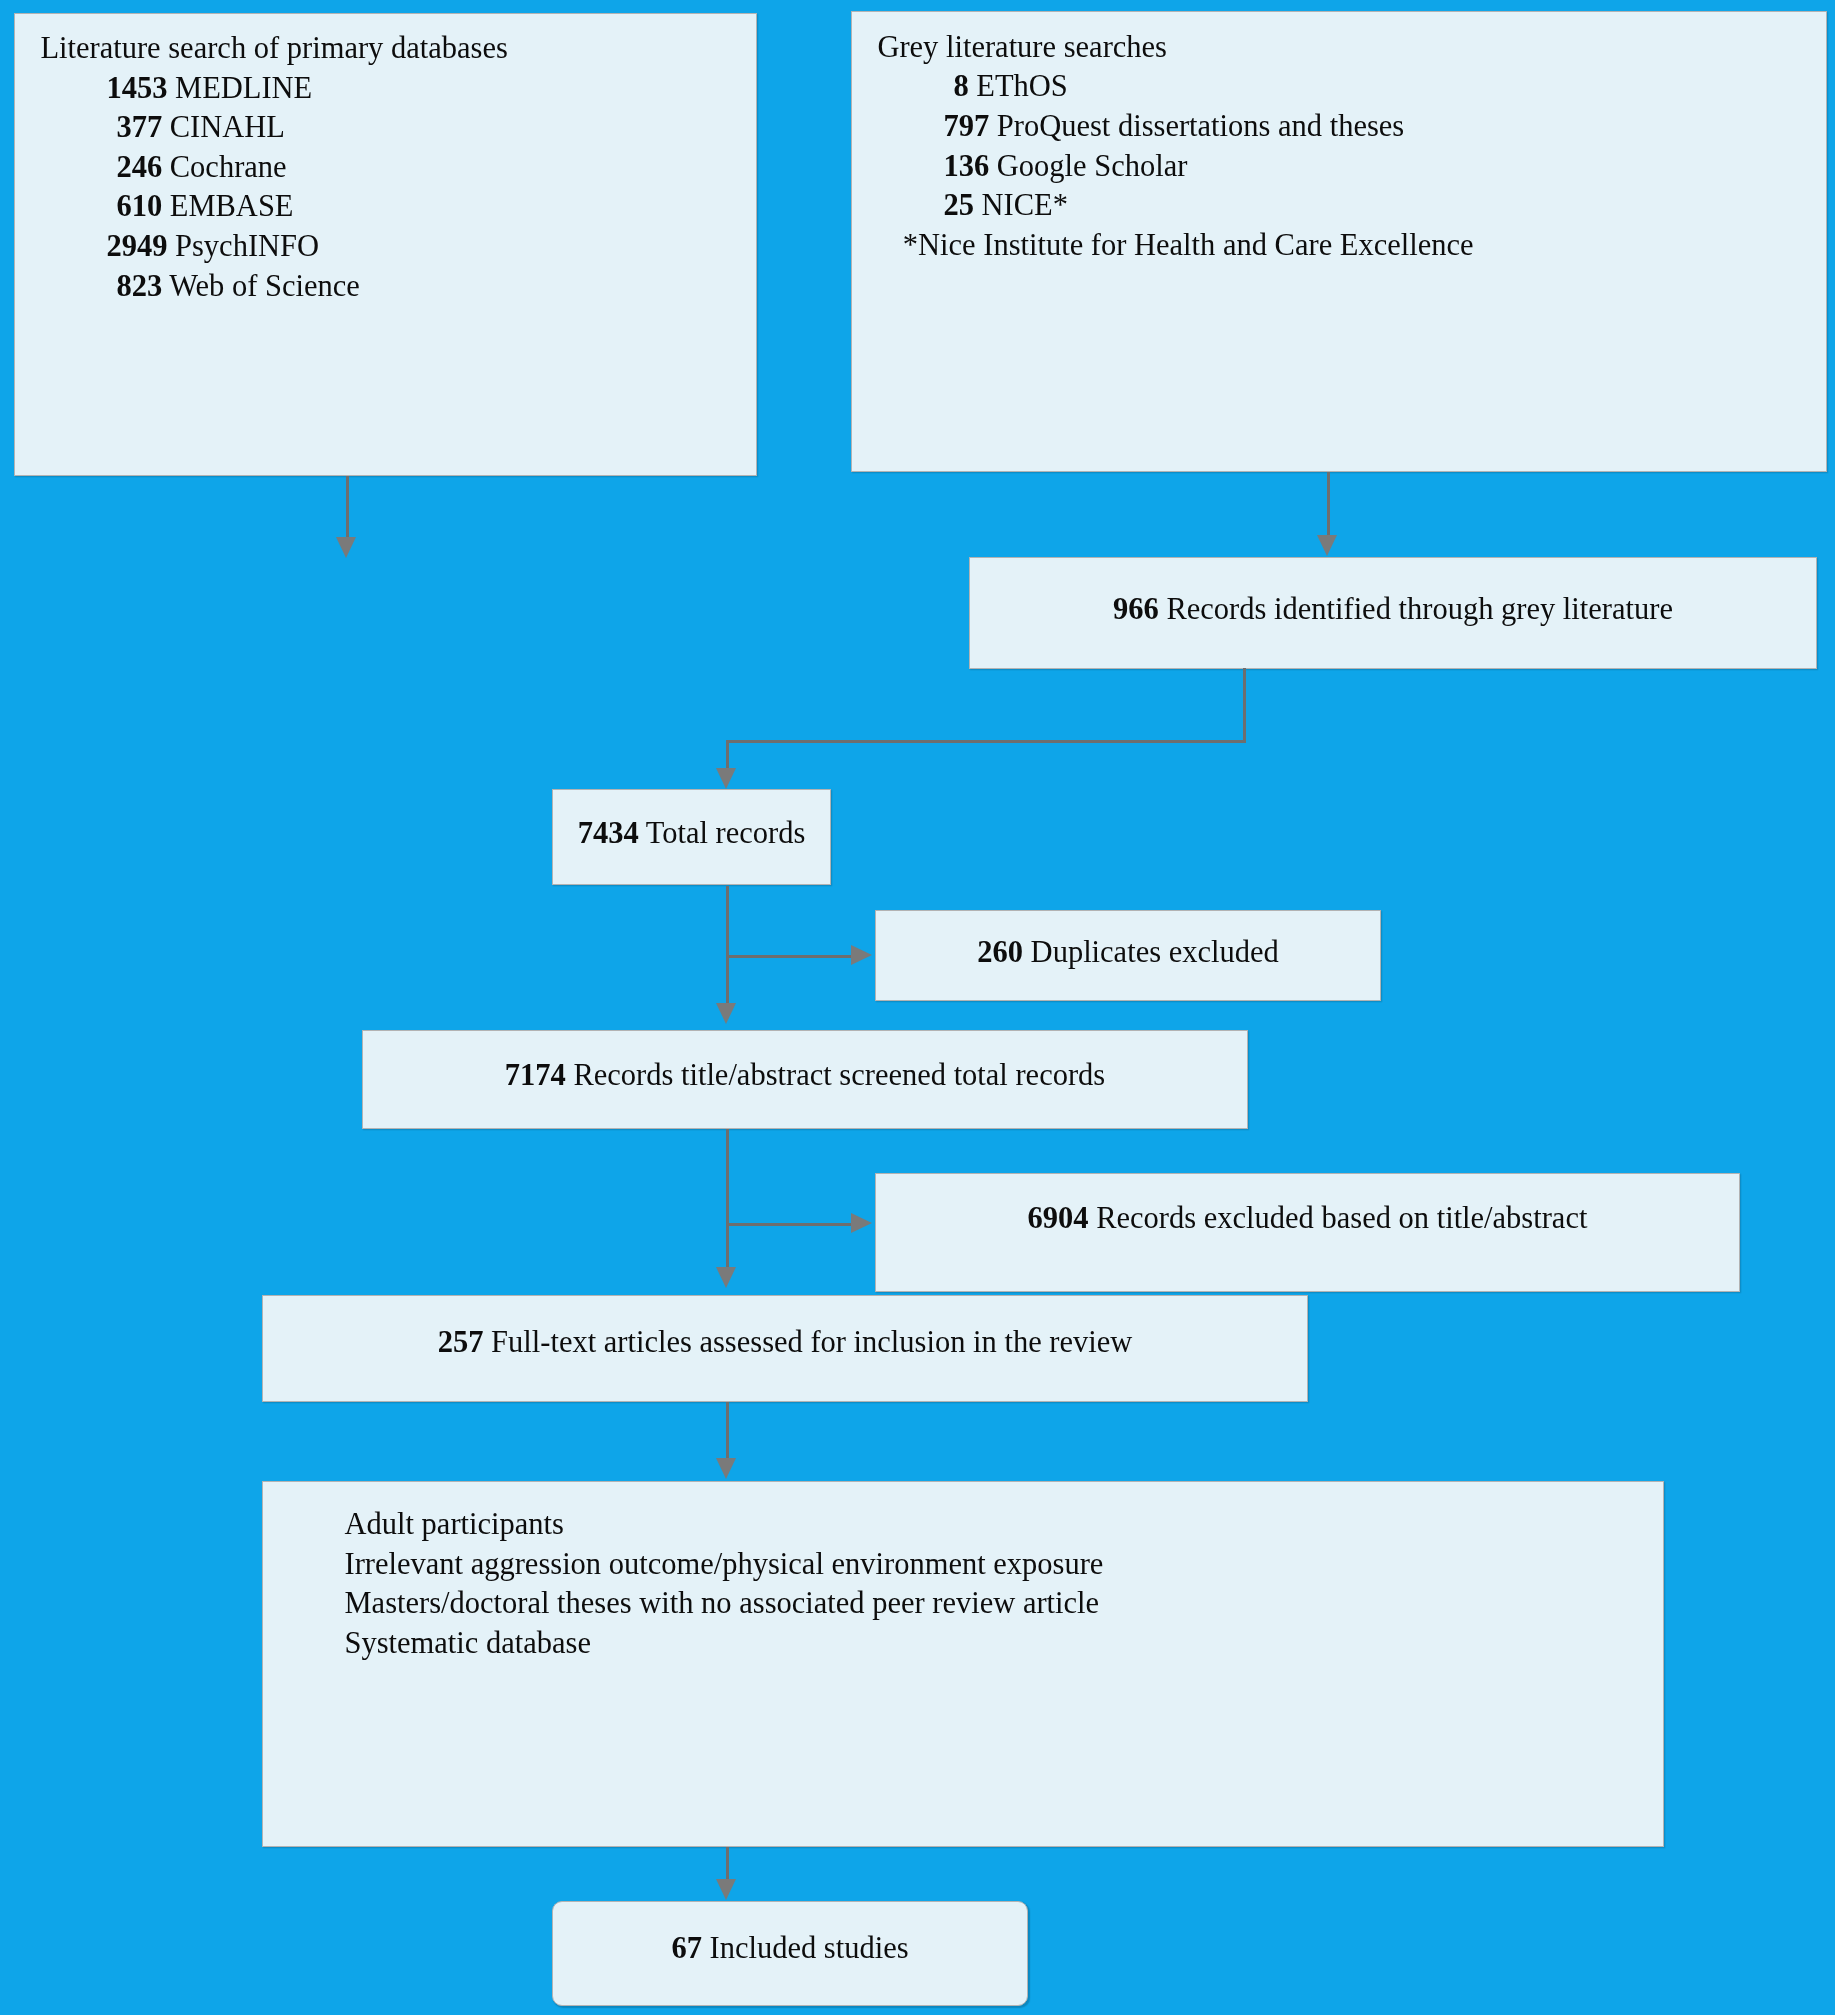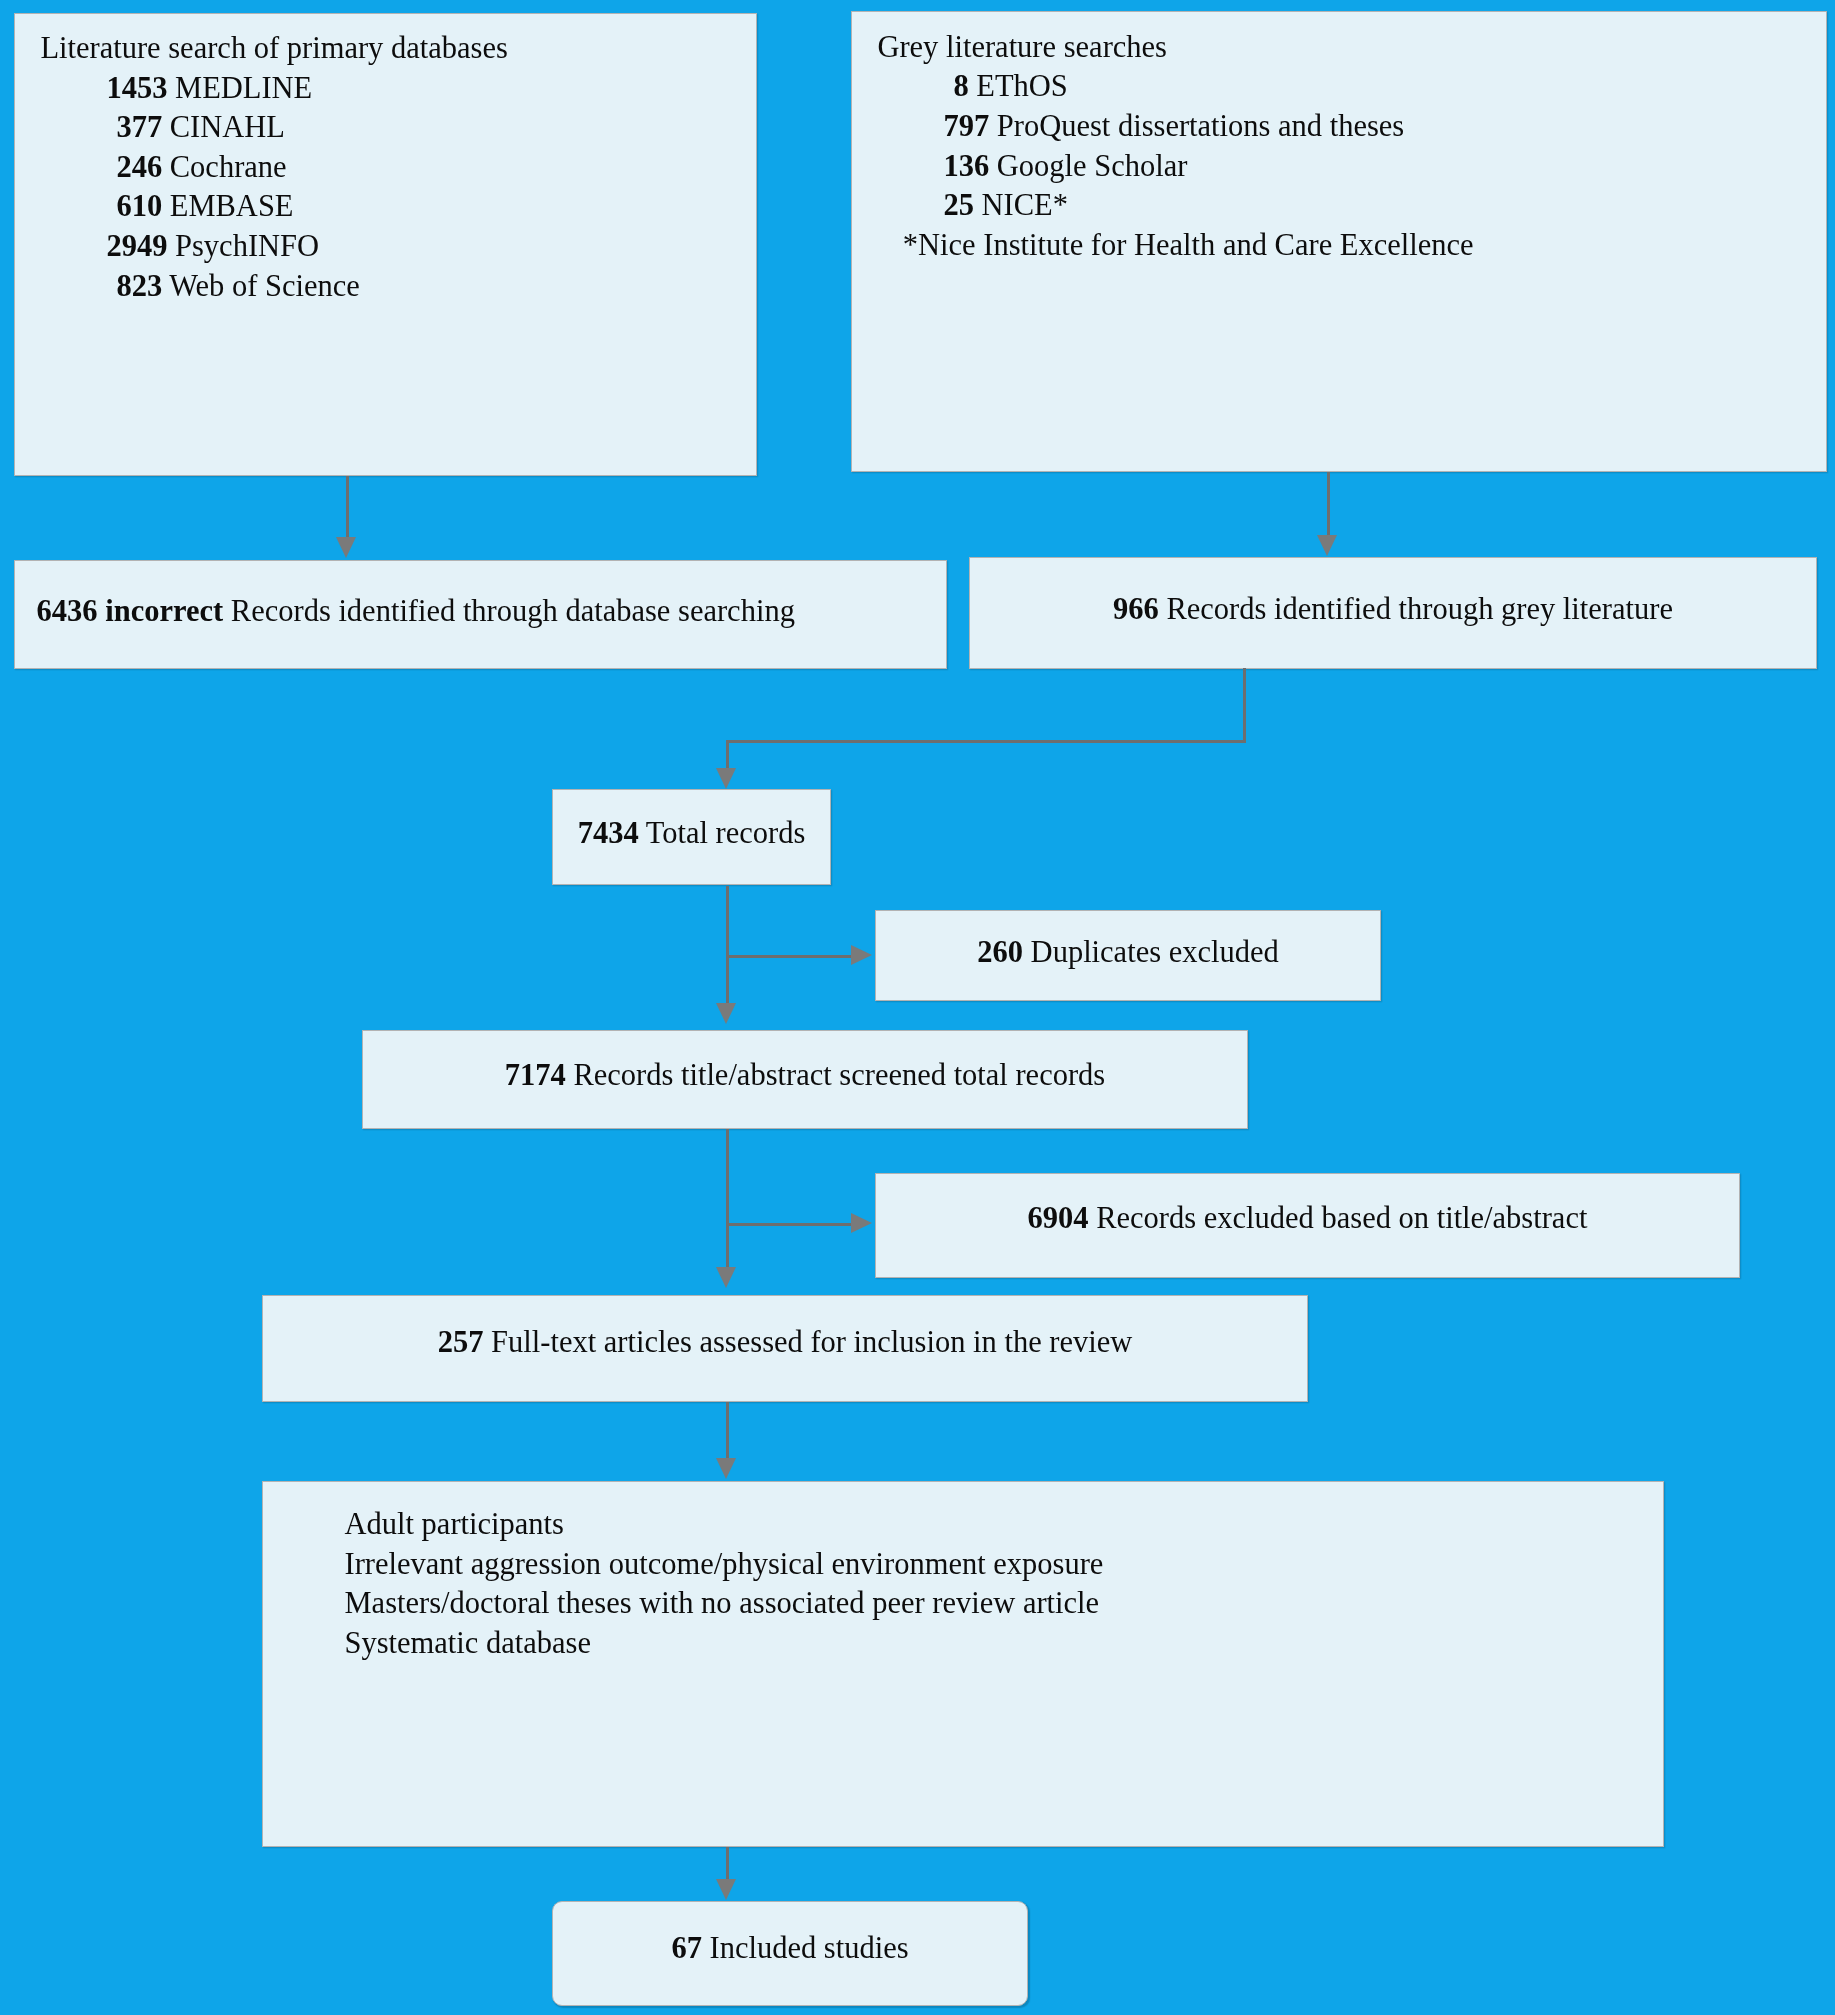--- a/index.html
+++ b/index.html
@@ -111,26 +111,20 @@
       <span class="ln indent-note">*Nice Institute for Health and Care Excellence</span>
     </div>
   </div>
 
   <div class="vline" style="left:346px; top:476px; height:63px;"></div>
   <div class="arrow-down" style="left:336px; top:537px;"></div>
 
   <div class="vline" style="left:1327px; top:472px; height:63px;"></div>
   <div class="arrow-down" style="left:1317px; top:535px;"></div>
 
-  <div class="box" style="left:14px; top:560px; width:933px; height:109px;">
-    <div class="inner f48 lft" style="top:30.5px; padding:0 21.6px;">
-      <span class="b">6436 incorrect</span>
-      <span>Records identified through database searching</span>
-    </div>
-  </div>
 
   <div class="box" style="left:969px; top:557px; width:848px; height:112px;">
     <div class="inner f48 ctr" style="top:32px; padding:0 19px;">
       <span class="b">966</span>
       <span>Records identified through grey literature</span>
     </div>
   </div>
 
   <div class="vline" style="left:1243px; top:668px; height:74px;"></div>
   <div class="hline" style="left:726px; top:740px; width:520px;"></div>
@@ -163,21 +157,21 @@
       <span>Records title/abstract screened total records</span>
     </div>
   </div>
 
   <div class="vline" style="left:726px; top:1129px; height:141px;"></div>
   <div class="arrow-down" style="left:716px; top:1267px;"></div>
 
   <div class="hline" style="left:726px; top:1223px; width:127px;"></div>
   <div class="arrow-right" style="left:851px; top:1213px;"></div>
 
-  <div class="box" style="left:875px; top:1173px; width:865px; height:105px;">
+  <div class="box" style="left:875px; top:1173px; width:865px; height:119px;">
     <div class="inner f48 ctr" style="top:25.4px; padding:0 12.7px;">
       <span class="b">6904</span>
       <span>Records excluded based on title/abstract</span>
     </div>
   </div>
 
   <div class="box" style="left:262px; top:1295px; width:1046px; height:107px;">
     <div class="inner f48 ctr" style="top:27px; padding:0 12.7px;">
       <span class="b">257</span>
       <span>Full-text articles assessed for inclusion in the review</span>

